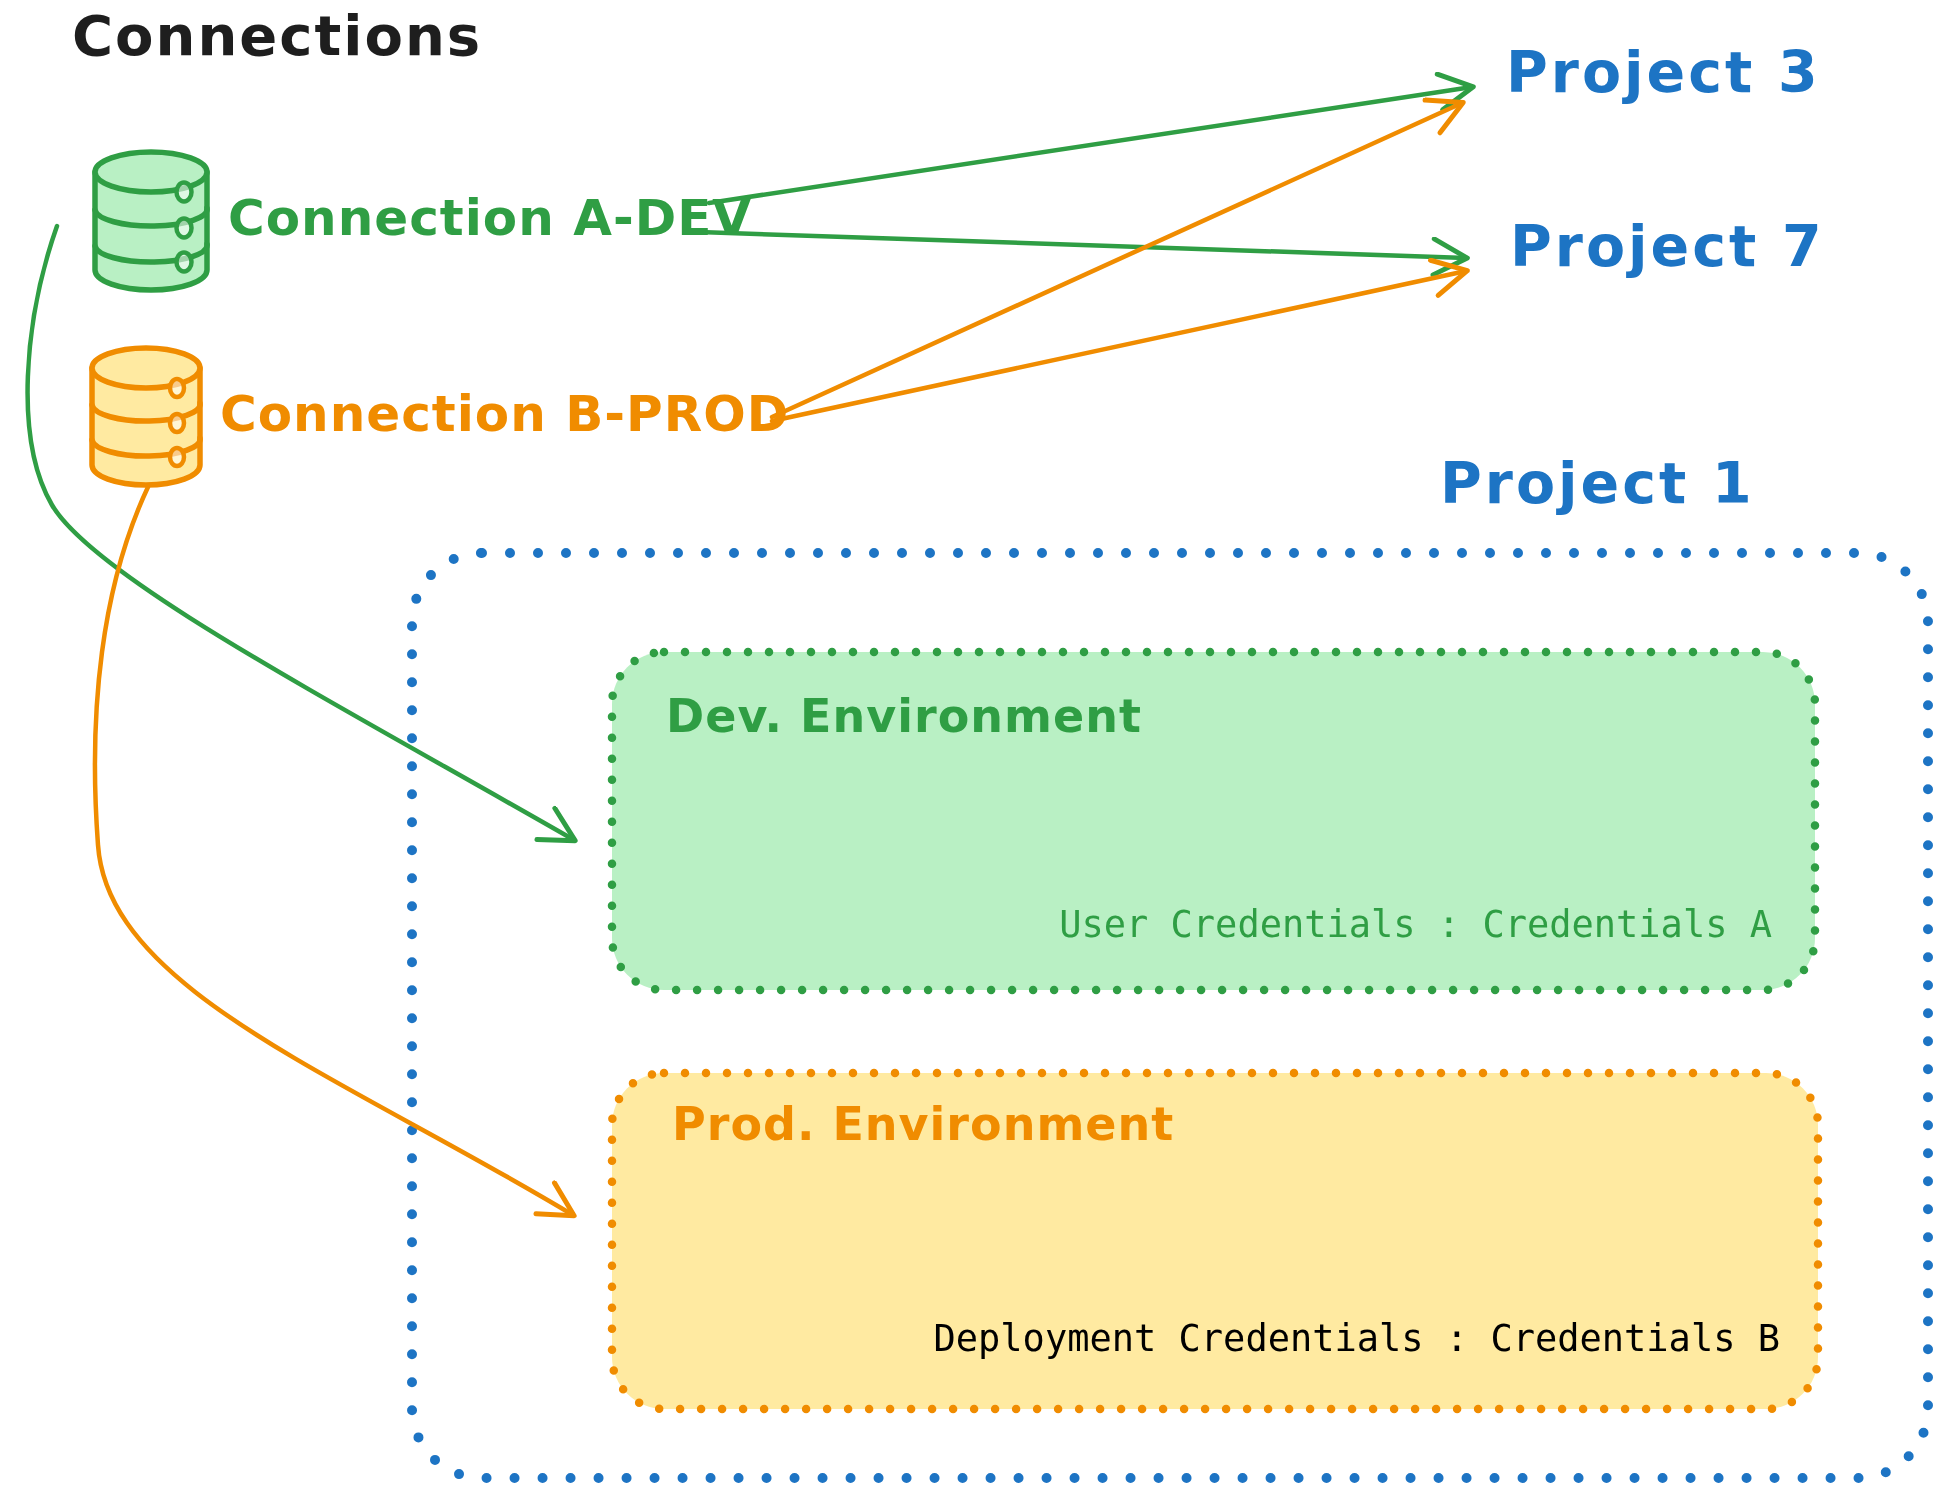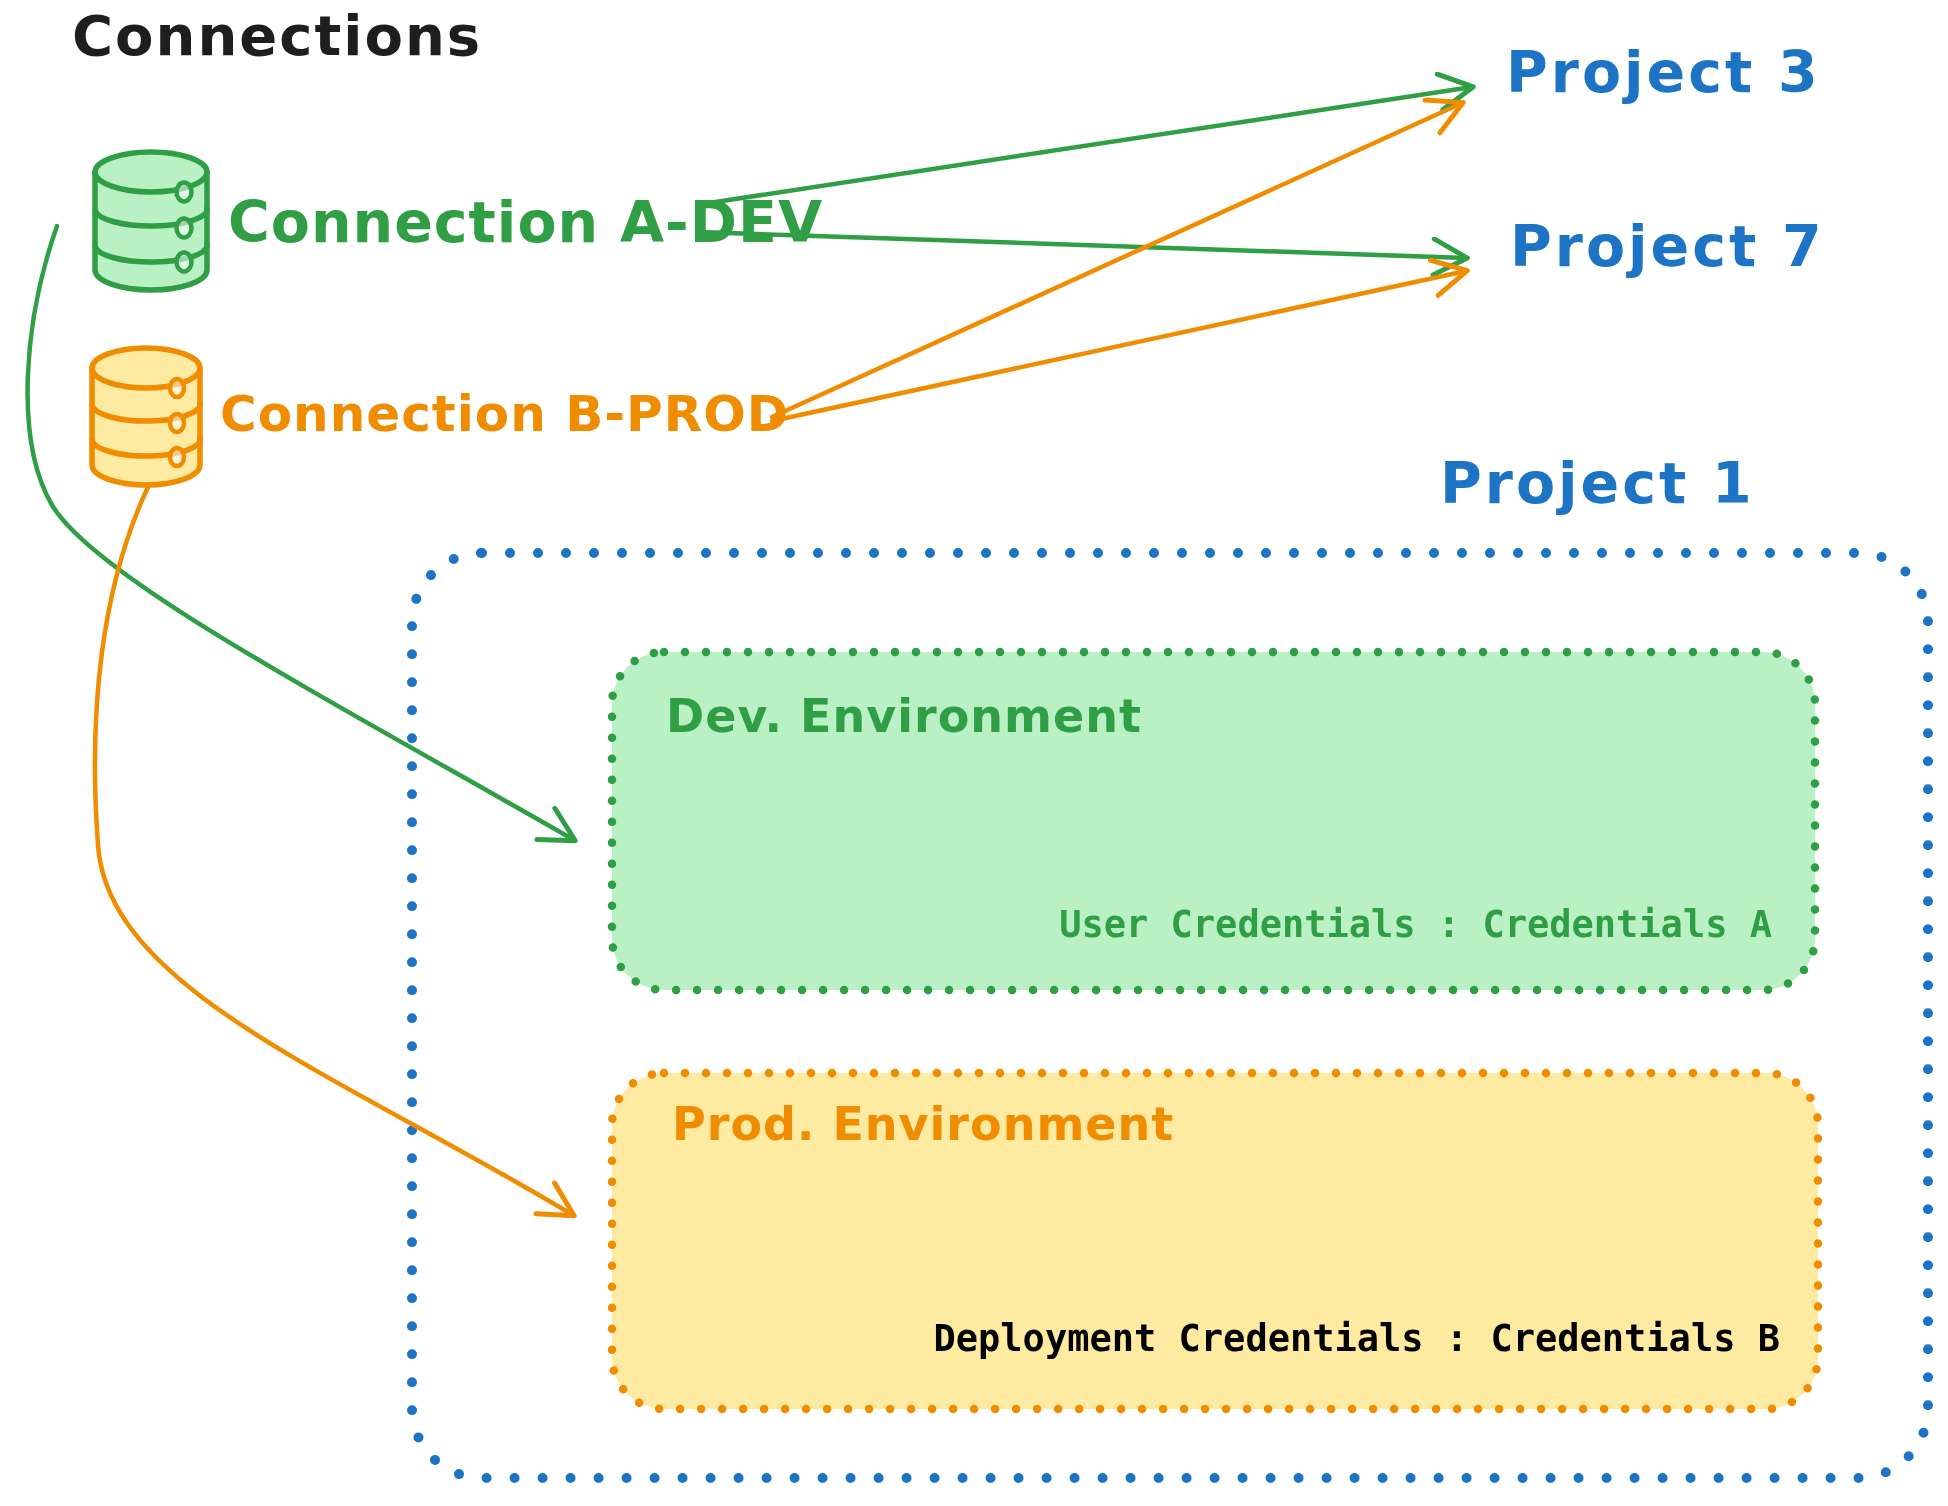--- a/index.html
+++ b/index.html
@@ -32,21 +32,21 @@
     line-height: 1.15;
   }
   .t-title {
     left: 72px; top: 4px;
     font-size: 56px; font-weight: 700;
     letter-spacing: 2px;
     color: #1e1e1e;
   }
   .t-connA {
     left: 228px; top: 190px;
-    font-size: 57px; font-weight: 600;
+    font-size: 50px; font-weight: 600;
     letter-spacing: 1px;
     color: #2f9e44;
   }
   .t-connB {
     left: 220px; top: 386px;
     font-size: 50px; font-weight: 600;
     letter-spacing: 1px;
     color: #f08c00;
   }
   .t-project {
@@ -58,21 +58,21 @@
   .t-p2 { left: 1510px; top: 214px; }
   .t-p1 { left: 1440px; top: 430px; margin-top: 21px; }
   .t-envTitle {
     font-size: 46px; font-weight: 600;
     letter-spacing: 1px;
   }
   .t-devTitle { left: 666px; top: 690px; color: #2f9e44; }
   .t-prodTitle { left: 672px; top: 1098px; color: #f08c00; }
   .t-creds {
     font-family: "DejaVu Sans Mono", "Liberation Mono", monospace;
-    font-size: 37px; font-weight: 700;
+    font-size: 37px; font-weight: 400;
   }
   .t-devCreds { right: 176px; top: 904px; color: #2f9e44; }
   .t-prodCreds { right: 168px; top: 1318px; color: #000000; }
 </style>
 </head>
 <body>
 
 <div class="canvas">
 
   <svg class="scene" viewBox="0 0 1948 1506">

